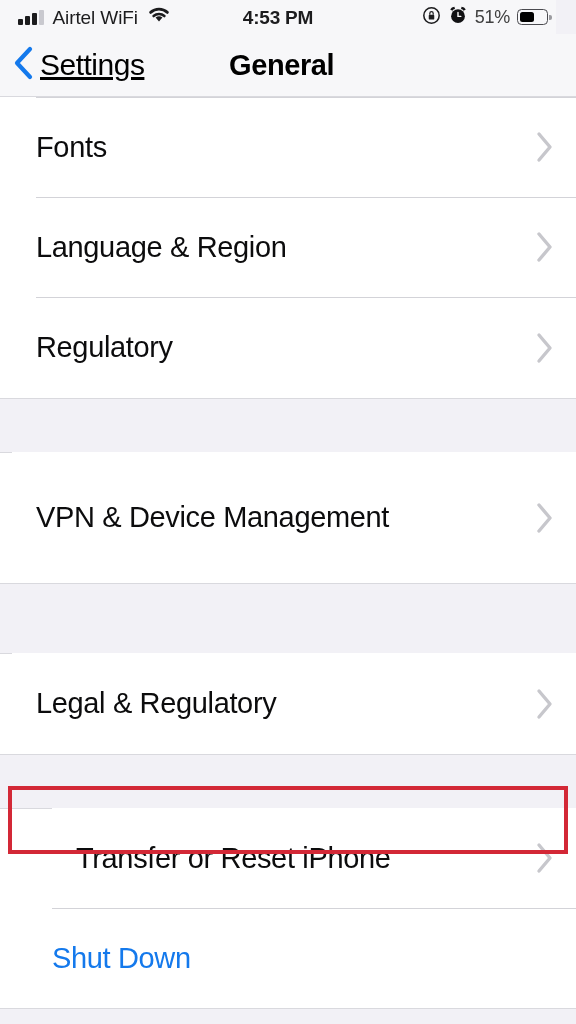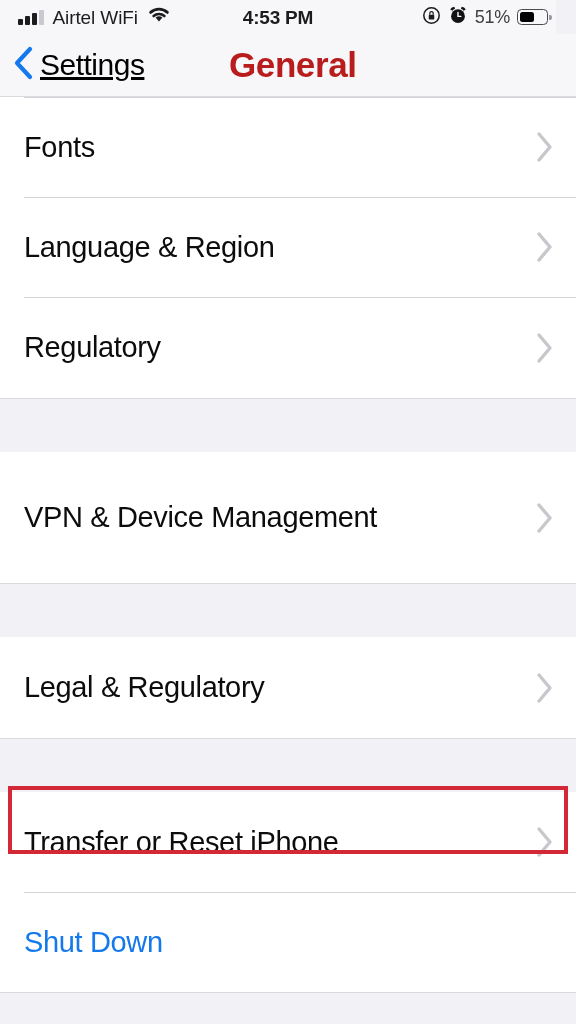--- a/index.html
+++ b/index.html
@@ -143,38 +143,39 @@
     line-height: 1;
     text-decoration: underline;
   }
   .nav-title {
     position: absolute;
     left: 229px;
     top: 0;
     height: 62px;
     display: flex;
     align-items: center;
-    font-size: 35px;
+    font-size: 29px;
     font-weight: bold;
-    color: #b91c1c;
+    color: #000000;
     letter-spacing: -0.4px;
   }
 
   
   .content {
     position: absolute;
     top: 97px; left: 0;
     width: 576px;
     height: 927px;
     background: #f2f1f6;
     overflow: hidden;
   }
   .group {
     background: #ffffff;
     position: relative;
+    padding-left: 12px;
   }
   .gap {
     background: #f2f1f6;
   }
   .row {
     position: relative;
     height: 100px;
     display: flex;
     align-items: center;
     padding-left: 24px;
@@ -335,47 +336,47 @@
             <path d="M5 4 L16 17 L5 30" stroke="#c7c7cc" stroke-width="3.4" fill="none" stroke-linecap="round" stroke-linejoin="round"></path>
           </svg>
         </span>
       </div>
     </div>
 
     <div class="gap" style="height:54px; position:relative;">
       <div class="sep-full"></div>
     </div>
 
-    <div class="group" style="position:relative;">
+    <div class="group" style="position:relative;margin-top:16px;">
       <div class="sep-full"></div>
       <div class="row" style="height:101px;">
         <span class="row-label">Legal &amp; Regulatory</span>
         <span class="chev-row">
           <svg width="20" height="34" viewBox="0 0 20 34">
             <path d="M5 4 L16 17 L5 30" stroke="#c7c7cc" stroke-width="3.4" fill="none" stroke-linecap="round" stroke-linejoin="round"></path>
           </svg>
         </span>
       </div>
     </div>
 
     <div class="gap" style="height:54px; position:relative;">
       <div class="sep-full"></div>
     </div>
 
     <div class="group" style="position:relative;">
       <div class="sep-full"></div>
-      <div class="row" style="height:100px;">
+      <div class="row" style="height:100px;margin-left:40px;">
         <span class="row-label">Transfer or Reset iPhone</span>
         <span class="chev-row">
           <svg width="20" height="34" viewBox="0 0 20 34">
             <path d="M5 4 L16 17 L5 30" stroke="#c7c7cc" stroke-width="3.4" fill="none" stroke-linecap="round" stroke-linejoin="round"></path>
           </svg>
         </span>
       </div>
-      <div class="row" style="height:100px;">
+      <div class="row" style="height:100px;margin-left:16px;">
         <div class="sep-top"></div>
         <span class="row-label accent">Shut Down</span>
       </div>
     </div>
 
     <div class="gap" style="height:60px; position:relative;">
       <div class="sep-full"></div>
     </div>
 
   </div>

